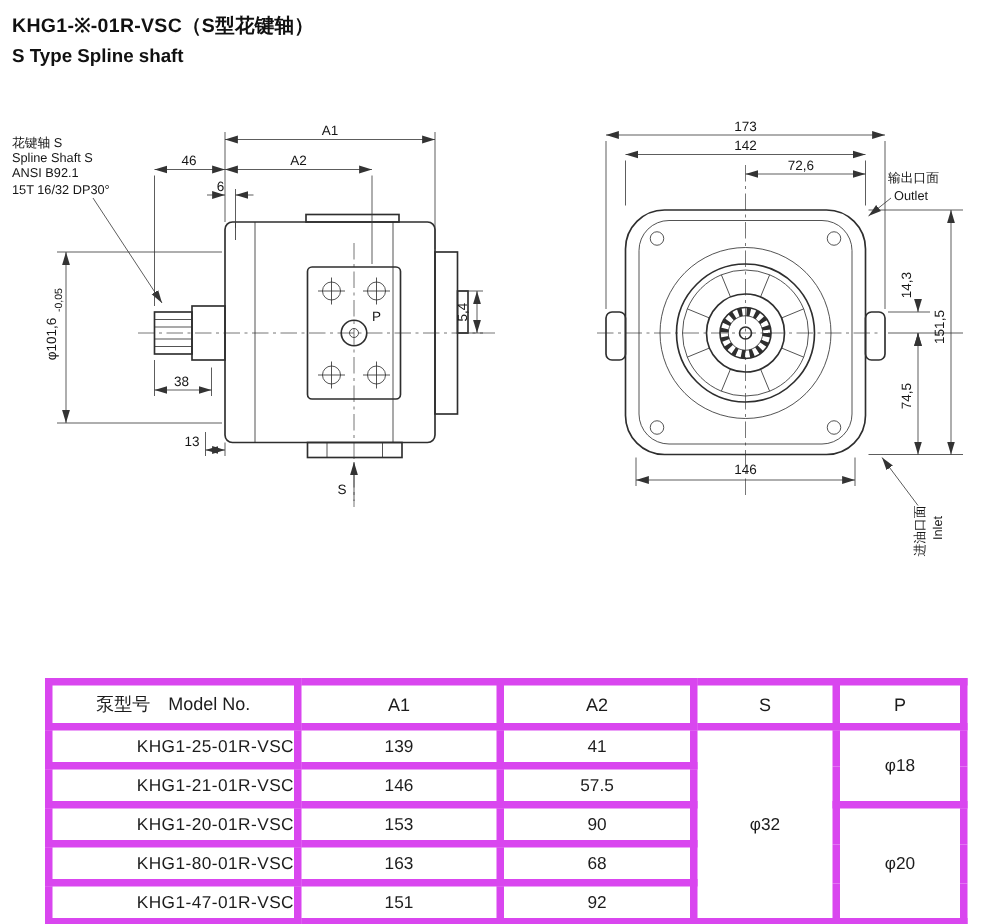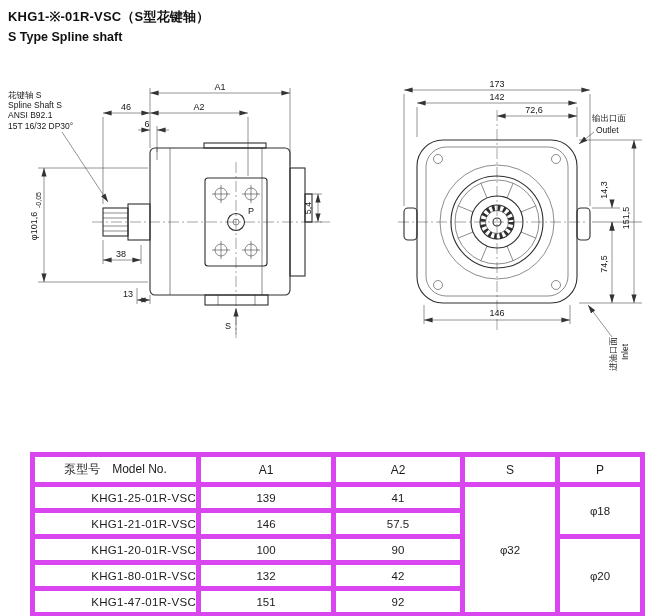--- a/index.html
+++ b/index.html
@@ -237,28 +237,28 @@
       <td rowspan="5">φ32</td>
       <td rowspan="2">φ18</td>
     </tr>
     <tr>
       <td class="model">KHG1-21-01R-VSC</td>
       <td>146</td>
       <td>57.5</td>
     </tr>
     <tr>
       <td class="model">KHG1-20-01R-VSC</td>
-      <td>100</td>
+      <td>153</td>
       <td>90</td>
       <td rowspan="3">φ20</td>
     </tr>
     <tr>
       <td class="model">KHG1-80-01R-VSC</td>
-      <td>132</td>
-      <td>42</td>
+      <td>163</td>
+      <td>68</td>
     </tr>
     <tr>
       <td class="model">KHG1-47-01R-VSC</td>
       <td>151</td>
       <td>92</td>
     </tr>
   </tbody>
 </table>
 
 </body></html>

